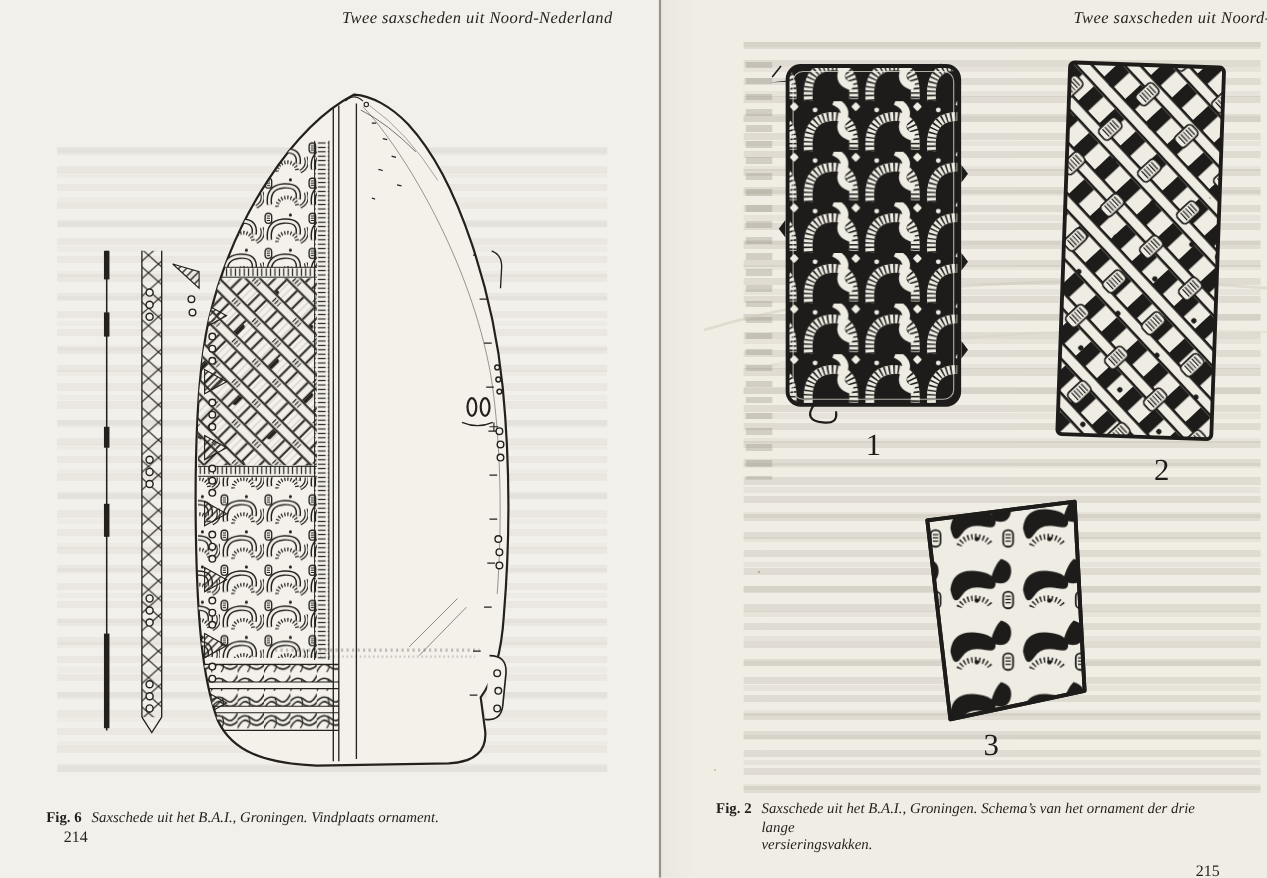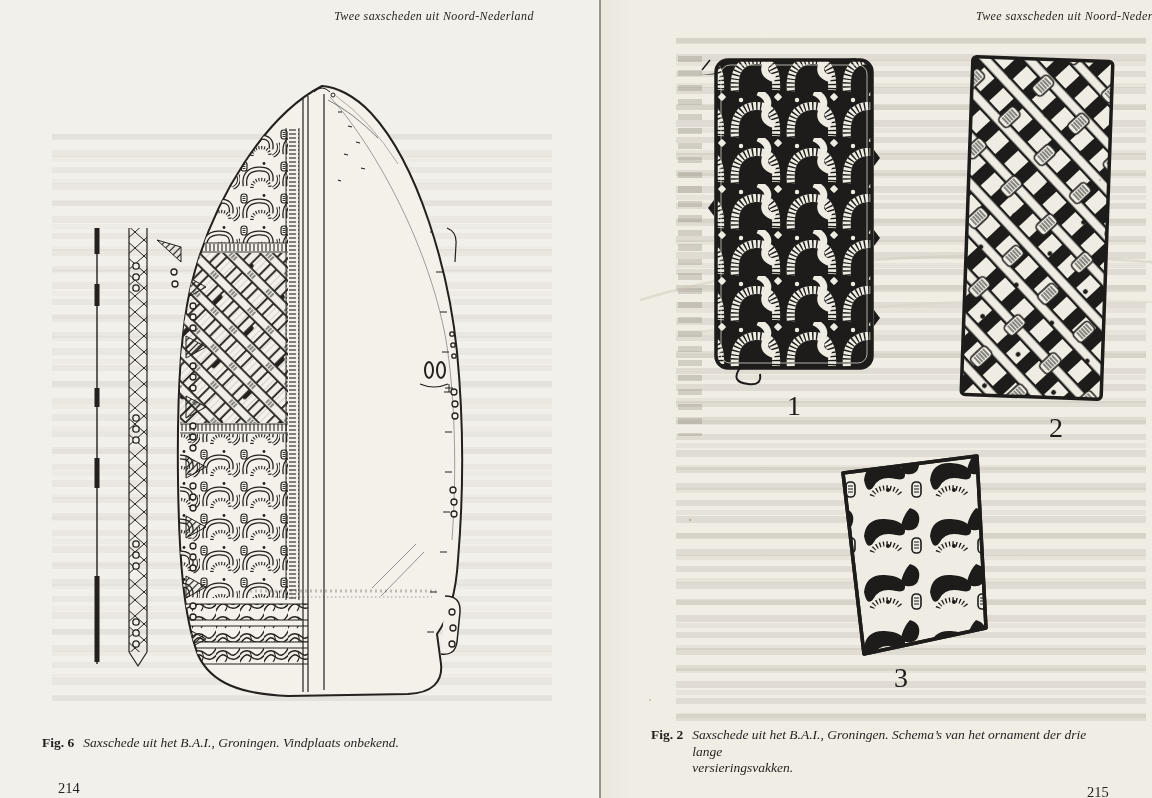--- a/index.html
+++ b/index.html
@@ -7,21 +7,21 @@
     width:1152px;height:798px;overflow:hidden;position:relative;
     font-family:"Liberation Serif",serif;
     background:#f1eee7;
   }
   .page{position:absolute;top:0;height:798px;}
   .page-left{left:0;width:600px;background:linear-gradient(90deg,#f3f1eb 0%,#f2f0ea 86%,#ecead f 100%);background-color:#f2f0ea;}
   .page-right{left:601px;width:551px;background:linear-gradient(90deg,#eae7de 0%,#f0ede5 6%,#f0ede5 100%);}
   .page-divider{position:absolute;left:599px;top:0;width:2px;height:798px;background:#97948a;}
   .running-header{
     position:absolute;top:9px;z-index:5;
-    font-style:italic;font-size:12px;color:#262420;letter-spacing:.4px;white-space:nowrap;
+    font-style:italic;font-size:15px;color:#262420;letter-spacing:.4px;white-space:nowrap;
   }
   .rh-left{left:258px;width:352px;text-align:center;}
   .rh-right{left:976px;}
   .ghost{position:absolute;z-index:1;
     background-image:
       repeating-linear-gradient(180deg, rgba(118,110,92,.15) 0 6.5px, transparent 6.5px 16.5px),
       repeating-linear-gradient(180deg, rgba(118,110,92,.09) 0 5px, transparent 5px 22.5px);
     filter:blur(.6px);
   }
   .ghost-left{left:52px;top:134px;width:500px;height:570px;opacity:.45;}
@@ -29,21 +29,21 @@
   .ghost-col{position:absolute;z-index:1;left:678px;top:56px;width:24px;height:380px;
     background:repeating-linear-gradient(180deg, rgba(116,108,90,.24) 0 6px, transparent 6px 14.5px);
     filter:blur(.5px);}
   svg.fig{position:absolute;top:0;z-index:2;}
   .fig-caption{position:absolute;z-index:5;font-size:13.5px;color:#211f1c;line-height:16.5px;}
   .fig-label{font-weight:700;font-style:normal;padding-right:9px;}
   .fig-text{font-style:italic;display:inline-block;vertical-align:top;max-width:424px;}
   .cap1{left:42px;top:735px;}
   .cap2{left:651px;top:727px;width:475px;}
   .page-number{position:absolute;z-index:5;font-size:14.5px;color:#24221e;}
-  .pn-left{left:58px;top:780px;}
+  .pn-left{left:58px;top:753px;}
   .pn-right{left:1087px;top:756px;margin-top:28px;}
   .panel-num{position:absolute;z-index:5;font-size:28px;color:#1e1c1a;font-family:"Liberation Serif",serif;}
   .num1{left:787px;top:390px;}
   .num2{left:1049px;top:412px;}
   .num3{left:894px;top:662px;}
 </style>
 </head>
 <body>
 
 <div class="page page-left"></div>
@@ -353,20 +353,20 @@
   <circle cx="690" cy="520" r="1.2" fill="#b9b2a2"></circle>
   <circle cx="1100" cy="180" r="1" fill="#b9b2a2"></circle>
   <circle cx="650" cy="700" r="1" fill="#c2bcab"></circle>
 </svg>
 
 <div class="panel-num num1">1</div>
 <div class="panel-num num2">2</div>
 <div class="panel-num num3">3</div>
 
 <div class="fig-caption cap1">
-  <span class="fig-label">Fig. 6</span><span class="fig-text">Saxschede uit het B.A.I., Groningen. Vindplaats onbekend.</span>
+  <span class="fig-label">Fig. 6</span><span class="fig-text">Saxschede uit het B.A.I., Groningen. Vindplaats ornament.</span>
 </div>
 <div class="fig-caption cap2">
   <span class="fig-label">Fig. 2</span><span class="fig-text"><span>Saxschede uit het B.A.I., Groningen. Schema’s van het ornament der drie lange</span><br><span>versieringsvakken.</span></span>
 </div>
 
 <div class="page-number pn-left">214</div>
 <div class="page-number pn-right">215</div>
 
 </body></html>

